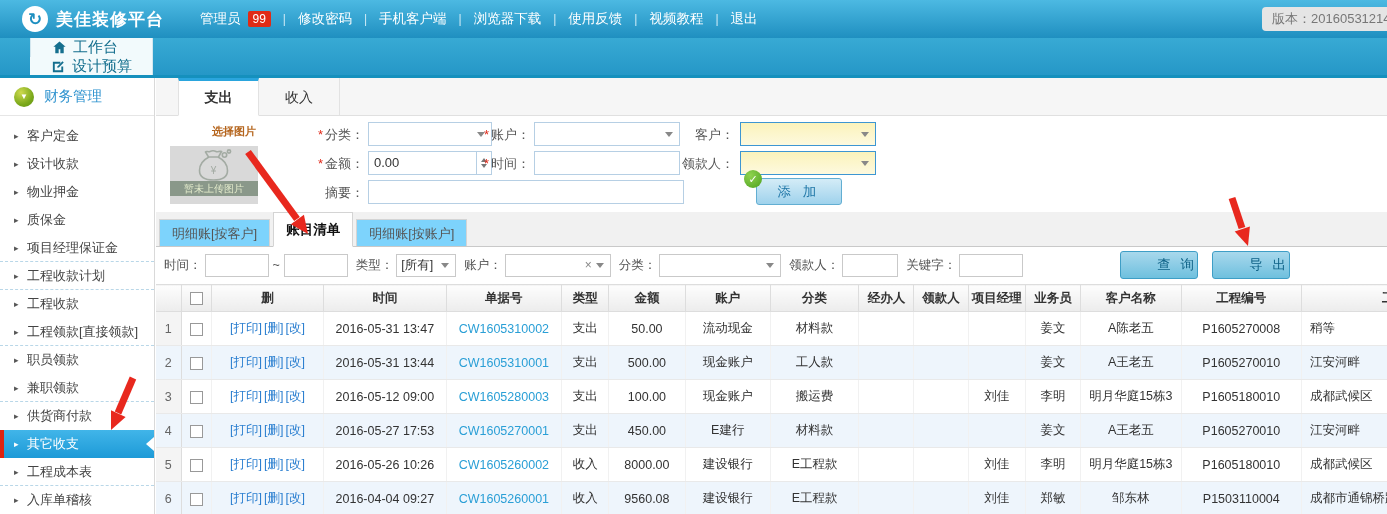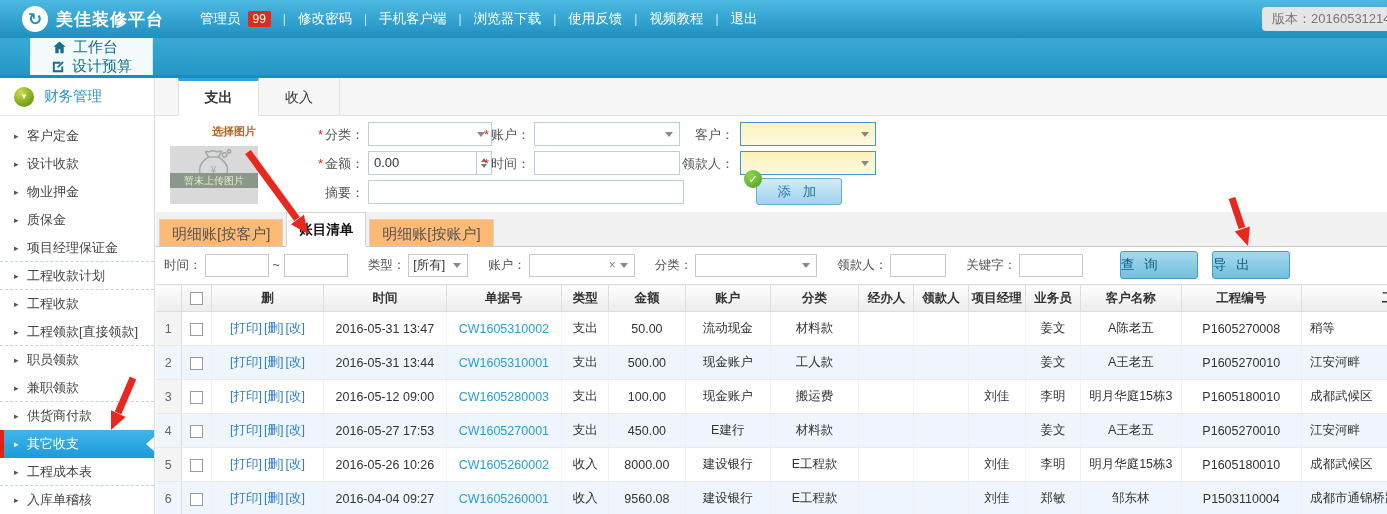--- a/index.html
+++ b/index.html
@@ -55,21 +55,21 @@
   .pagetabs { position:relative; height:38px; background:#f6f6f6; border-bottom:1px solid #e0e0e0; display:flex; padding-left:22px; }
   .ptab { width:81px; text-align:center; line-height:38px; font-size:14px; color:#333;
     border-right:1px solid #e2e2e2; cursor:pointer; }
   .ptab:first-child { border-left:1px solid #e2e2e2; }
   .ptab.active { background:#fff; font-weight:bold; border-top:3px solid #2aa5dd; line-height:33px; border-bottom:1px solid #fff; margin-bottom:-1px;}
 
   .formarea { position:relative; height:96px; background:#fff; }
   .pick-label { position:absolute; left:36px; top:8px; font-size:11px; font-weight:bold; color:#b5651d; cursor:pointer;margin-left:20px; }
   .imgbox { position:absolute; left:14px; top:30px; width:88px; height:58px; background:#d9d9d9; cursor:pointer; }
   .imgbox .bag { position:absolute; left:0; right:0; top:2px; display:flex; justify-content:center; }
-  .imgbox .cap { position:absolute; left:0; right:0; bottom:16px; height:15px; line-height:15px; background:#8a988a;
+  .imgbox .cap { position:absolute; left:0; right:0; bottom:8px; height:15px; line-height:15px; background:#8a988a;
     color:#e4eccc; font-size:10px; text-align:center; white-space:nowrap; }
   .flabel { position:absolute; font-size:13px; color:#555; text-align:right; white-space:nowrap; }
   .star { color:#e02a1a; margin-right:2px; }
   .fld { position:absolute; height:24px; border:1px solid #b6cfe4; background:#fff; font-size:13px; color:#333;
     line-height:22px; padding:0 18px 0 5px; cursor:text; }
   .darr { position:absolute; right:6px; top:50%; margin-top:-2px; width:0; height:0;
     border-left:4px solid transparent; border-right:4px solid transparent; border-top:5px solid #888; }
   .yellow { background:linear-gradient(#fbf3bb,#fdf9de); border:1px solid #3d96d2; cursor:pointer; }
   .spin { position:absolute; right:0; top:0; bottom:0; width:15px; border-left:1px solid #b6cfe4;
     display:flex; flex-direction:column; align-items:center; justify-content:center; gap:2px; cursor:pointer;}
@@ -78,33 +78,33 @@
   .spin .dn { border-top:4px solid #777; }
   .addbtn { position:absolute; left:600px; top:62px; width:86px; height:27px; border:1px solid #62aed2; border-radius:3px;
     background:linear-gradient(#d4ecf7,#9fd2ec); color:#2278a8; font-size:13.5px; text-align:center; line-height:25px;
     letter-spacing:4px; cursor:pointer; }
   .checkico { position:absolute; left:588px; top:54px; width:18px; height:18px; border-radius:50%;
     background:radial-gradient(circle at 35% 30%, #8fd34e, #4da020); color:#fff; font-size:11px;
     display:flex; align-items:center; justify-content:center; z-index:2; }
 
   .subtabs { position:relative; height:35px; background:#f1f1f1; border-bottom:1px solid #c9c9c9;
     display:flex; align-items:flex-end; padding-left:3px; }
-  .stab { height:27px; line-height:27px; padding:0 12px; font-size:15px; color:#555; background:#fdba74;
+  .stab { height:27px; line-height:27px; padding:0 12px; font-size:13px; color:#555; background:#7dd3fc;
     border:1px solid #d4d4d4; border-bottom:none; margin-right:3px; cursor:pointer; white-space:nowrap; }
   .stab.active { height:35px; line-height:34px; background:#fff; font-weight:bold; color:#111; font-size:13.5px; margin-bottom:-1px; border-bottom:1px solid #fff;}
 
   .filterrow { position:relative; height:36px; display:flex; align-items:center; font-size:12.5px; color:#555;
     padding:0 0 0 8px; background:#fff; white-space:nowrap; }
-  .filterrow .lab { margin-left:20px; }
+  .filterrow .lab { margin-left:8px; }
   .fin { position:relative; height:23px; border:1px solid #c9c9c9; background:#fff; margin-left:3px;
     line-height:21px; padding:0 4px; color:#333; cursor:text; }
   .fin.combo { cursor:pointer; padding-right:16px; }
   .clearx { position:absolute; right:18px; top:0; color:#888; font-size:12px; }
   .btn { width:78px; height:28px; border:1px solid #3e9ec6; border-radius:3px;
-    background:linear-gradient(#a8d8ec,#6fc0de); color:#0e6186; font-size:13.5px; text-align:left;
+    background:linear-gradient(#a8d8ec,#6fc0de); color:#0e6186; font-size:13.5px; text-align:right;
     line-height:26px; cursor:pointer; letter-spacing:3px; }
   .btn.search { margin-left:auto; }
   .btn.export { margin-left:14px; margin-right:97px; }
 
   .grid { position:absolute; left:0; top:206px; right:0; bottom:0; overflow:hidden; }
   table { border-collapse:collapse; table-layout:fixed; width:1357px; font-size:12.5px; color:#333; }
   th { height:27px; background:linear-gradient(#fdfdfd,#ececec); border:1px solid #ddd; border-left:none;
     font-weight:bold; text-align:center; padding:0; white-space:nowrap; overflow:hidden; }
   td { height:34px; border-bottom:1px solid #e9e9e9; border-right:1px solid #f1f1f1; text-align:center;
     white-space:nowrap; overflow:hidden; padding:0 2px; }

